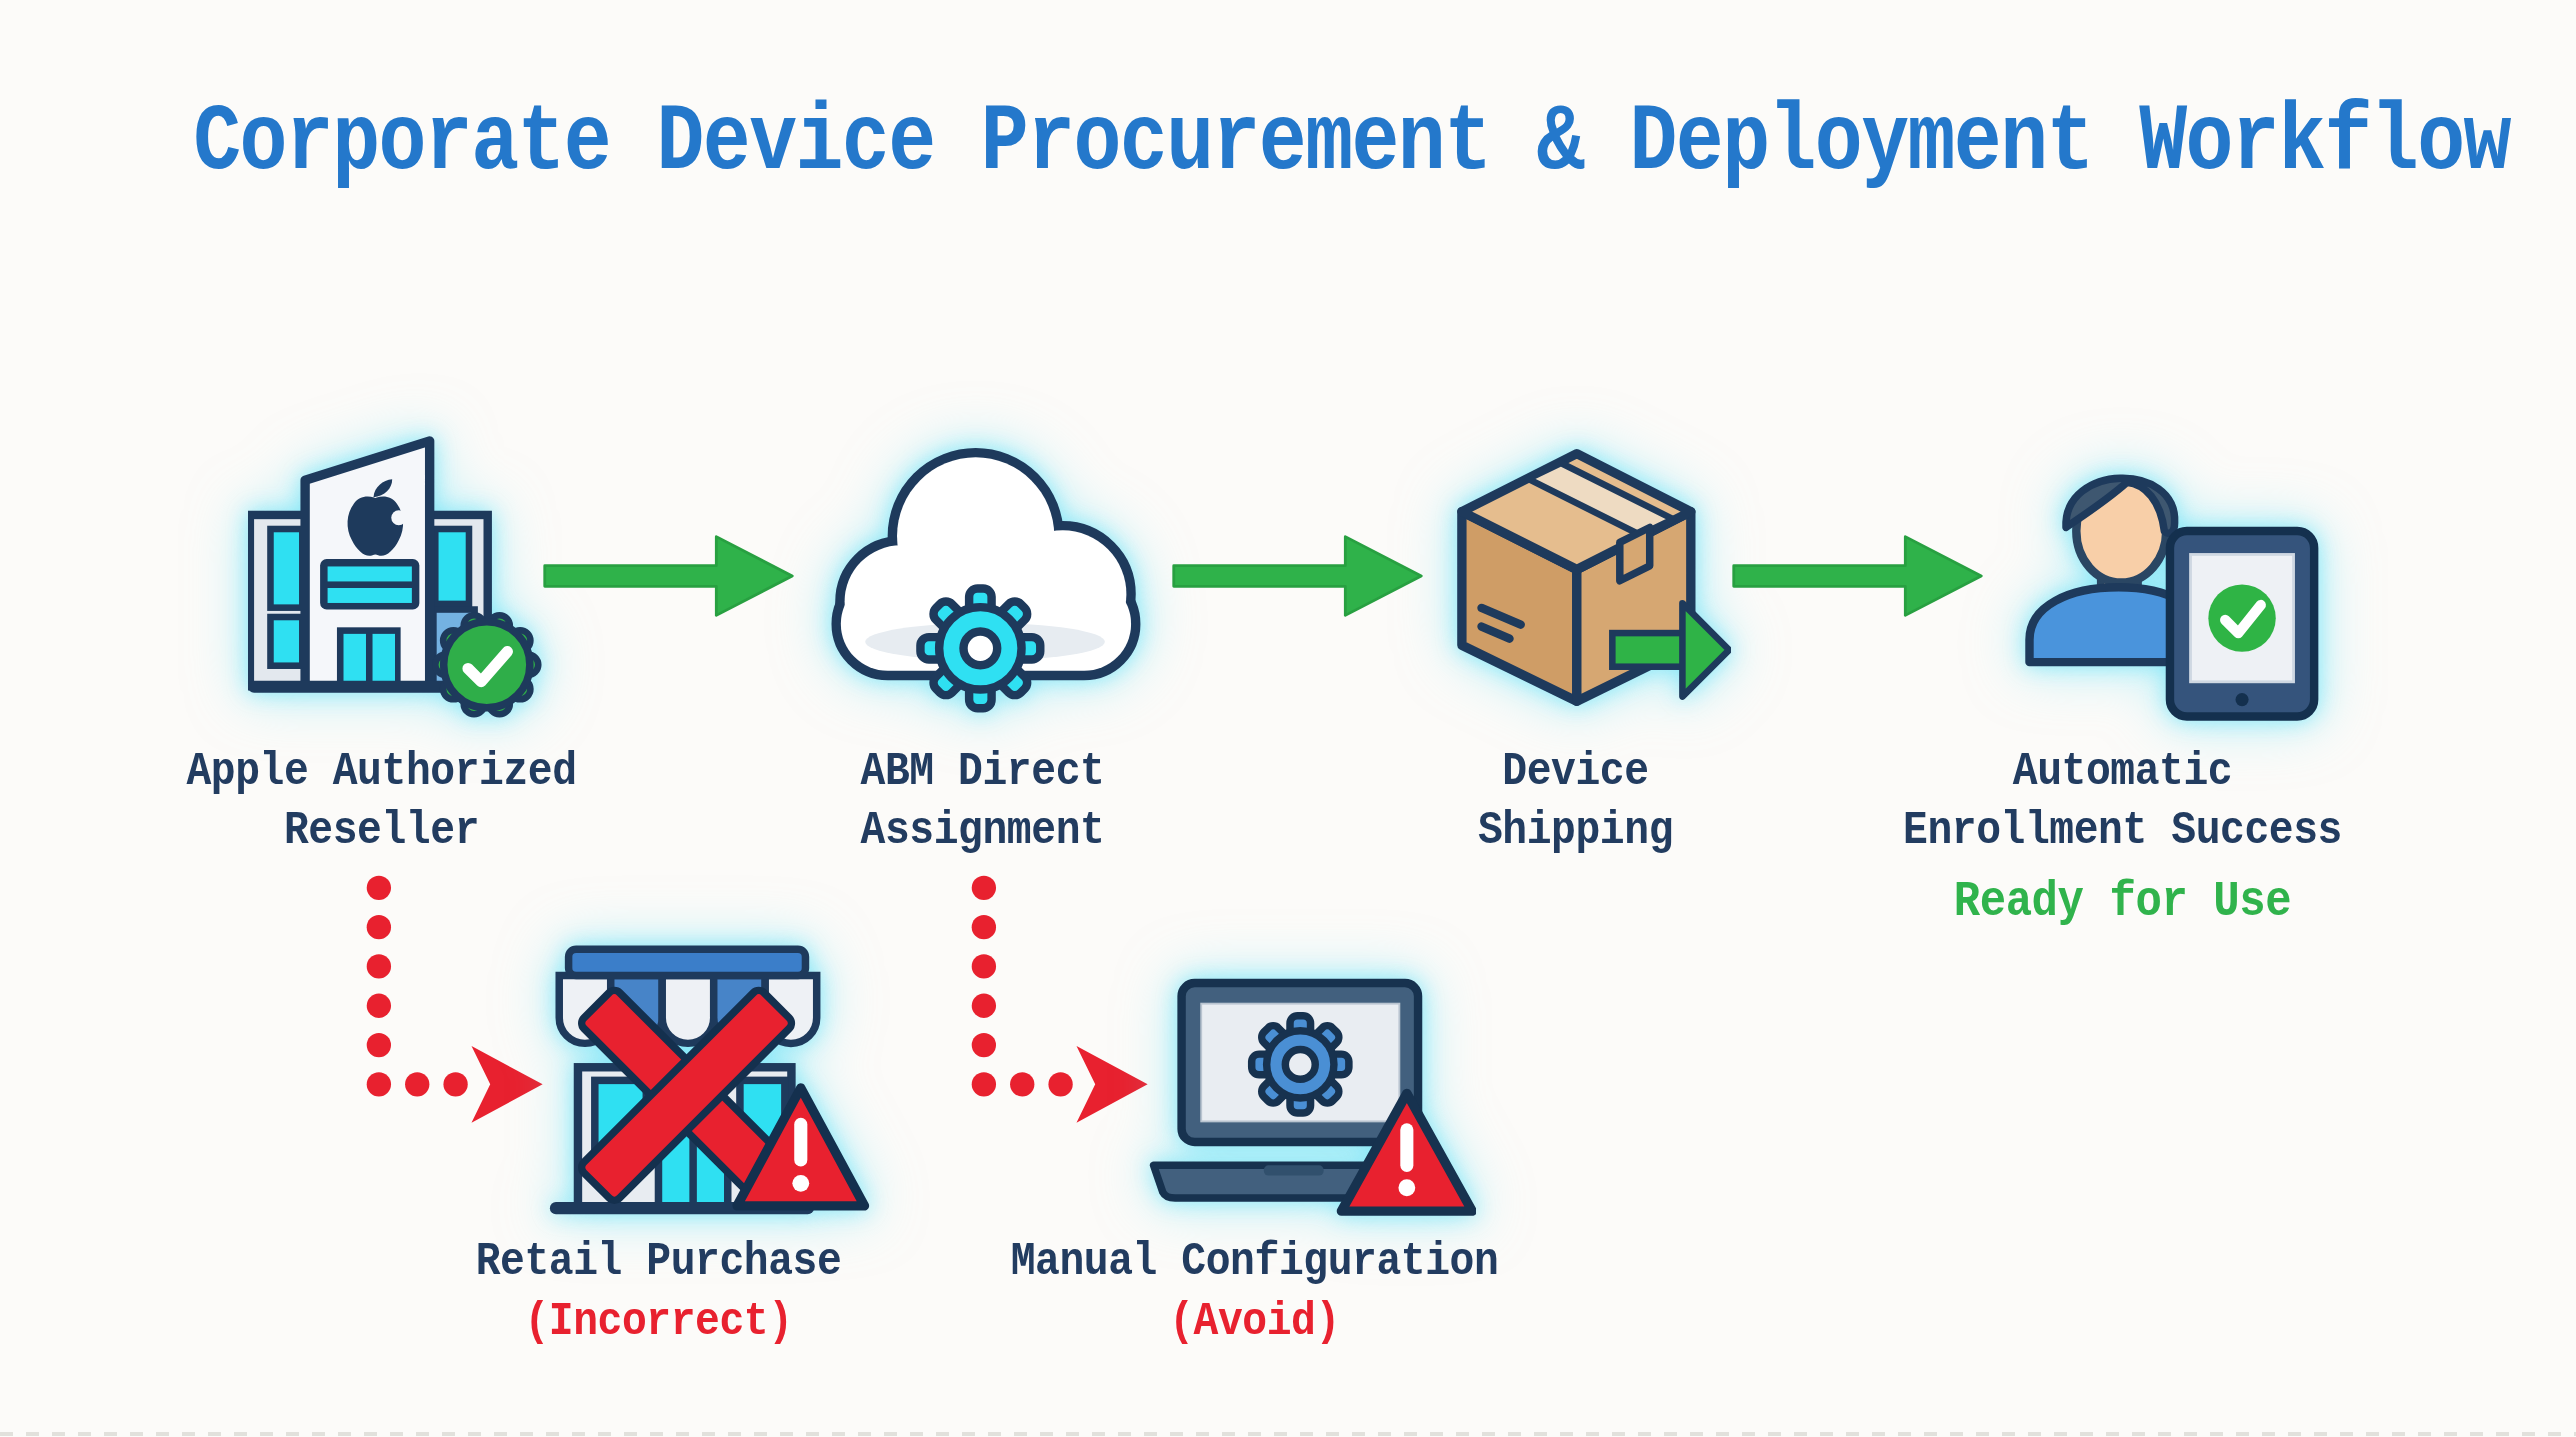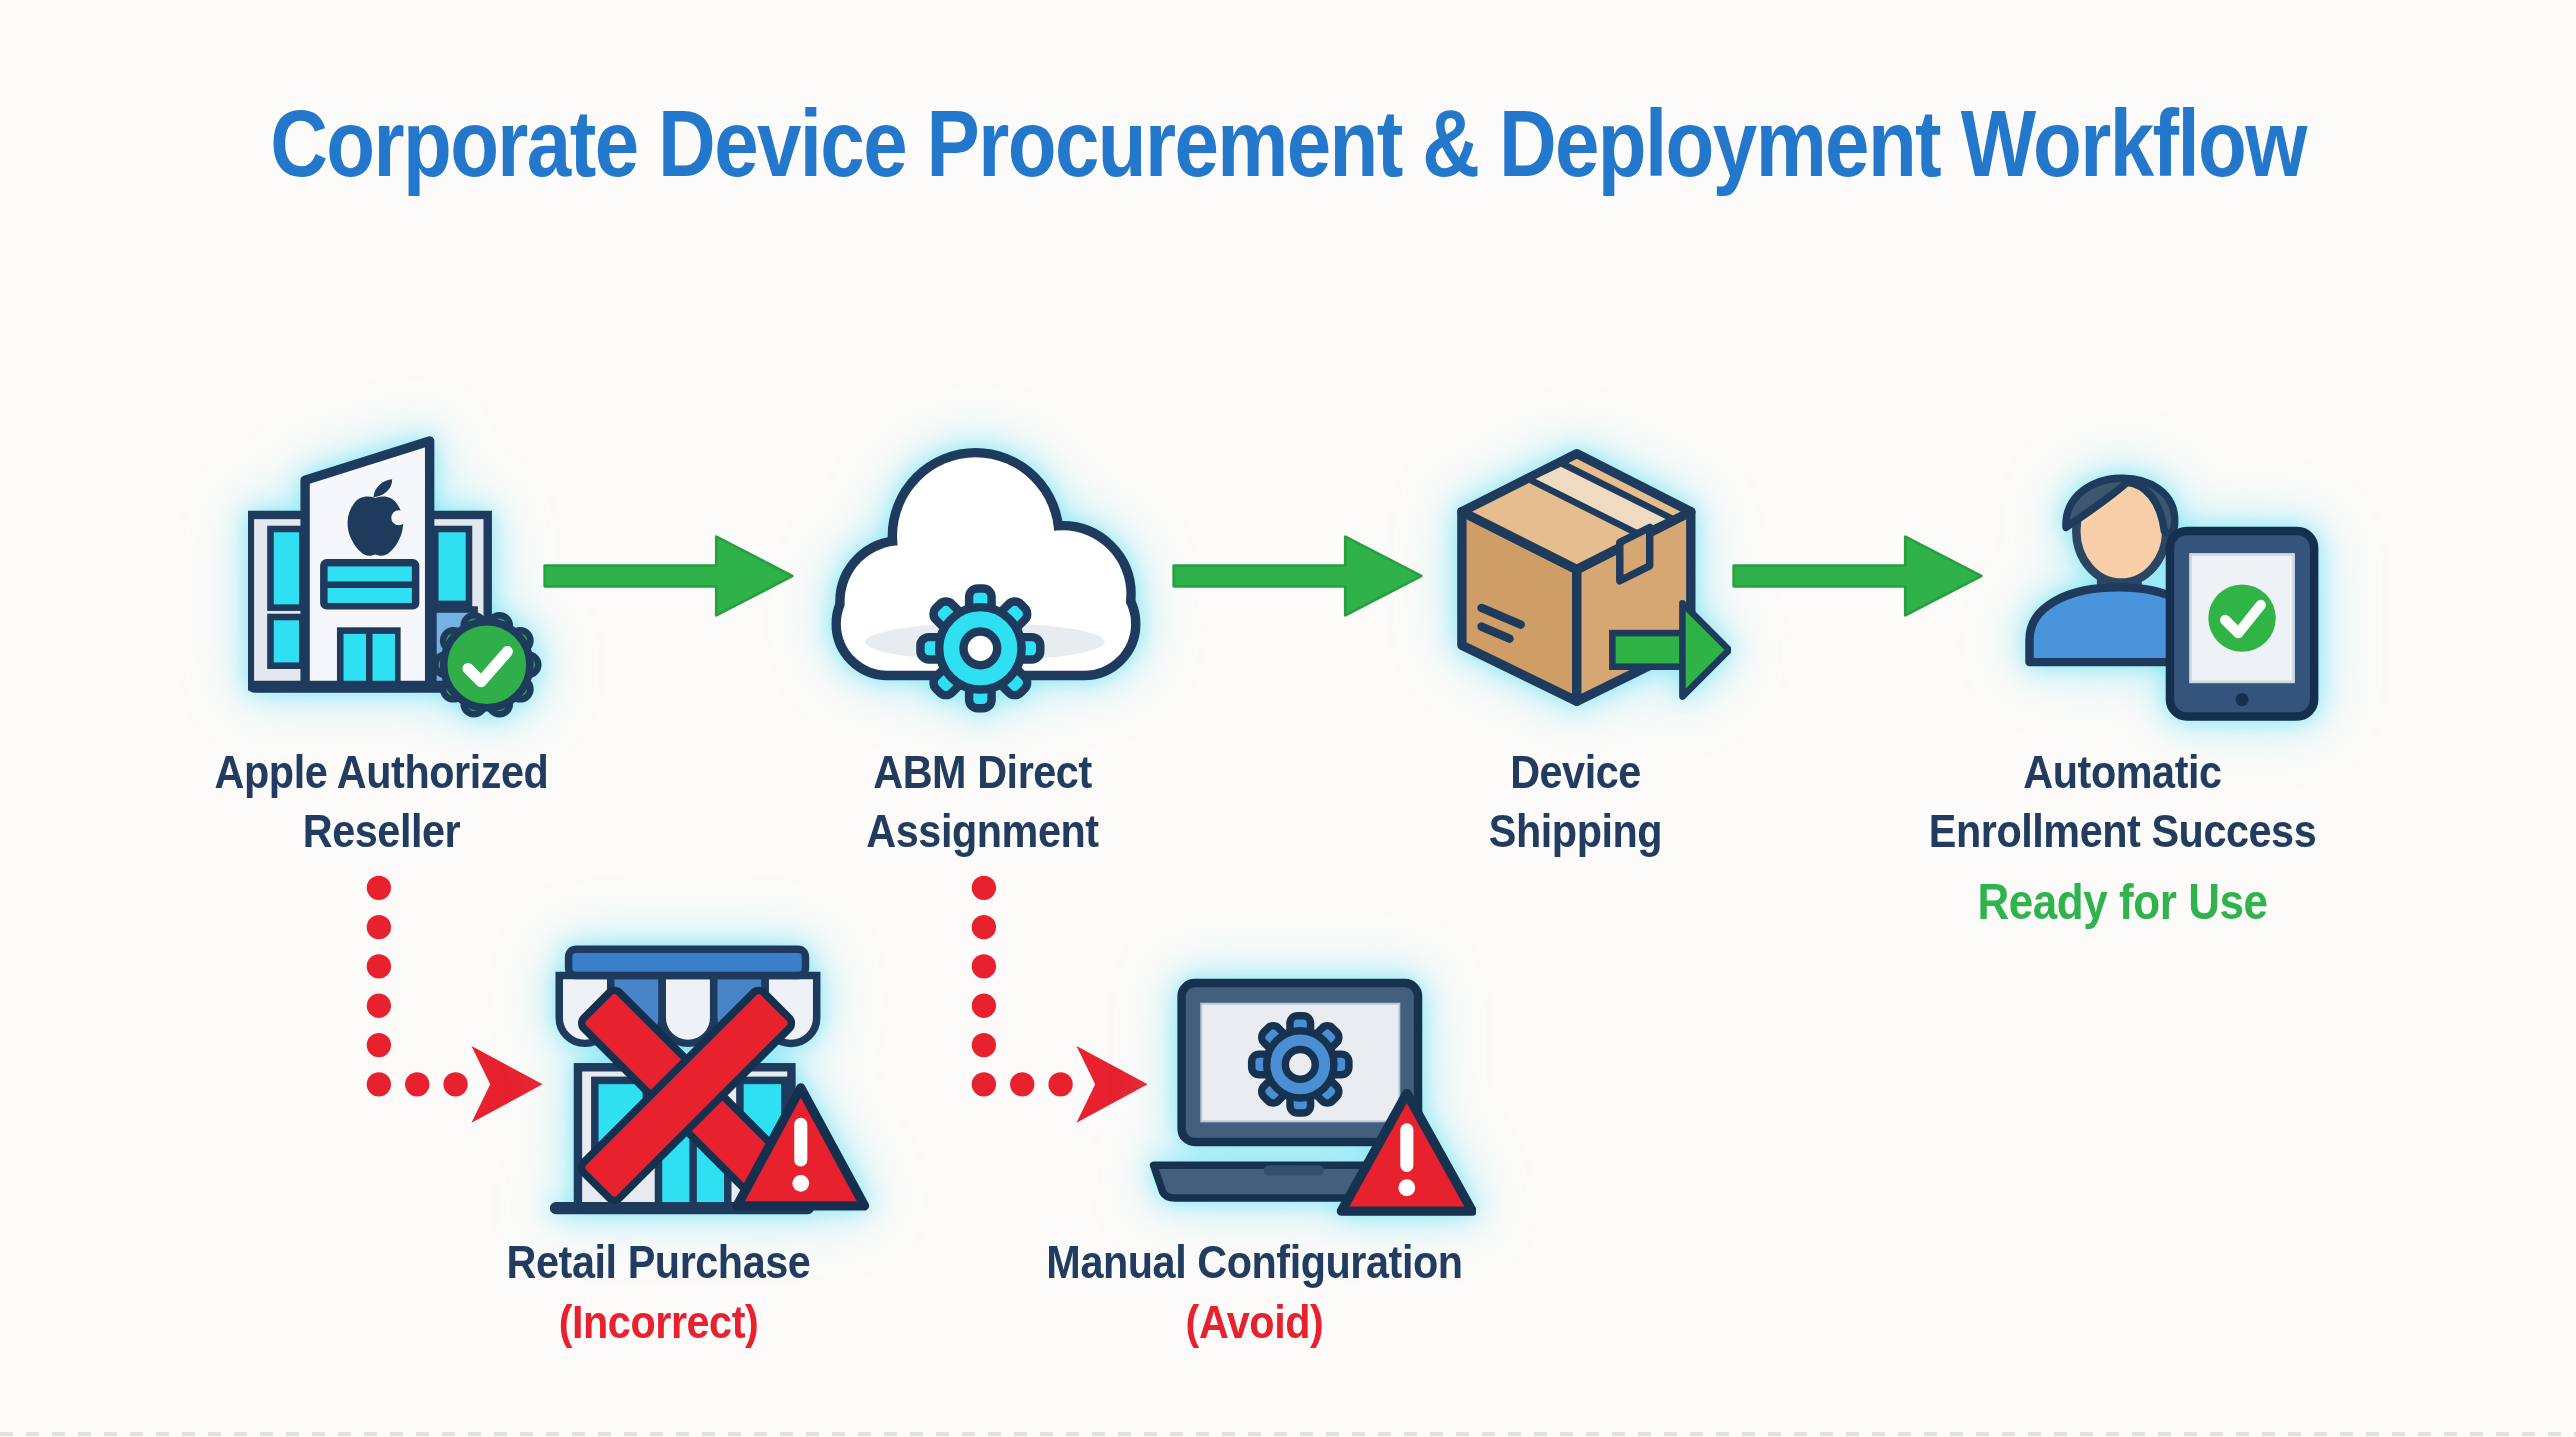--- a/index.html
+++ b/index.html
@@ -1,17 +1,17 @@
 <!DOCTYPE html>
 <html style="font-size:15px"><head>
 <meta charset="utf-8">
 <style>
   html,body{margin:0;padding:0;background:#fcfbf9;}
   .canvas{position:relative;width:2576px;height:1438px;background:#fcfbf9;overflow:hidden;
-          font-family:Liberation Sans, sans-serif;}
+          font-family:Liberation Mono, monospace;}
   .title{position:absolute;left:0;top:90px;width:2576px;text-align:center;
          font-size:94px;font-weight:700;color:#2478cb;letter-spacing:-1.9px;
          transform:scaleX(.85);transform-origin:center top;white-space:nowrap;}
   .abs{position:absolute;}
   .glow{filter:drop-shadow(0 0 11.2px rgba(125,229,247,.85)) drop-shadow(0 0 26px rgba(125,229,247,.5));}
   .step-label{position:absolute;width:599px;text-align:center;font-weight:700;
               font-size:47px;line-height:59px;color:#223c60;letter-spacing:-0.5px;
               transform:scaleX(.88);transform-origin:center top;}
   .ready-label{position:absolute;width:599px;text-align:center;font-weight:700;
                font-size:50px;color:#30b34c;letter-spacing:-0.5px;

